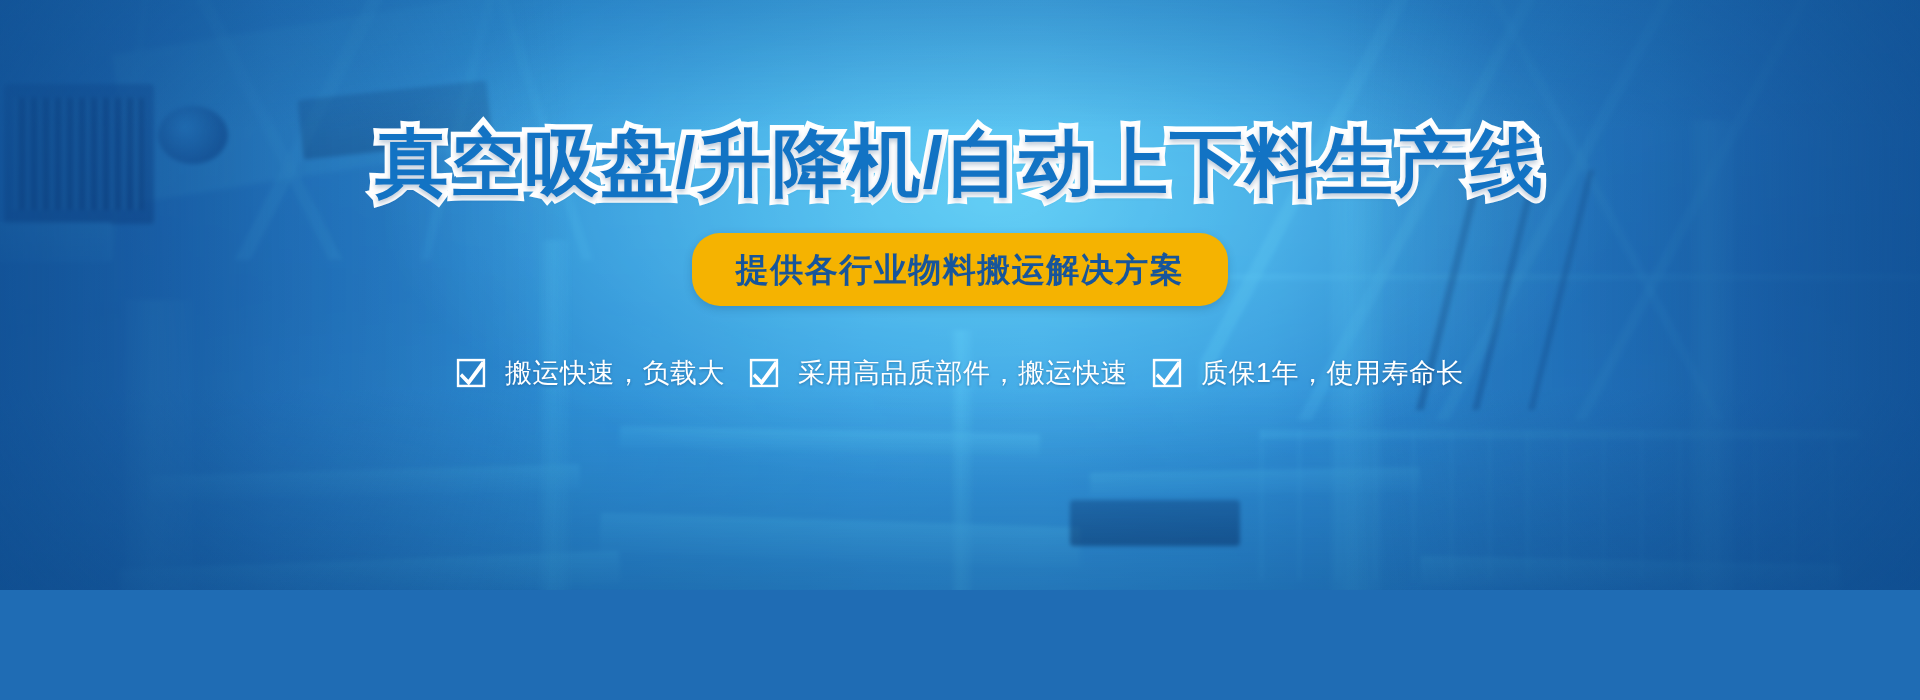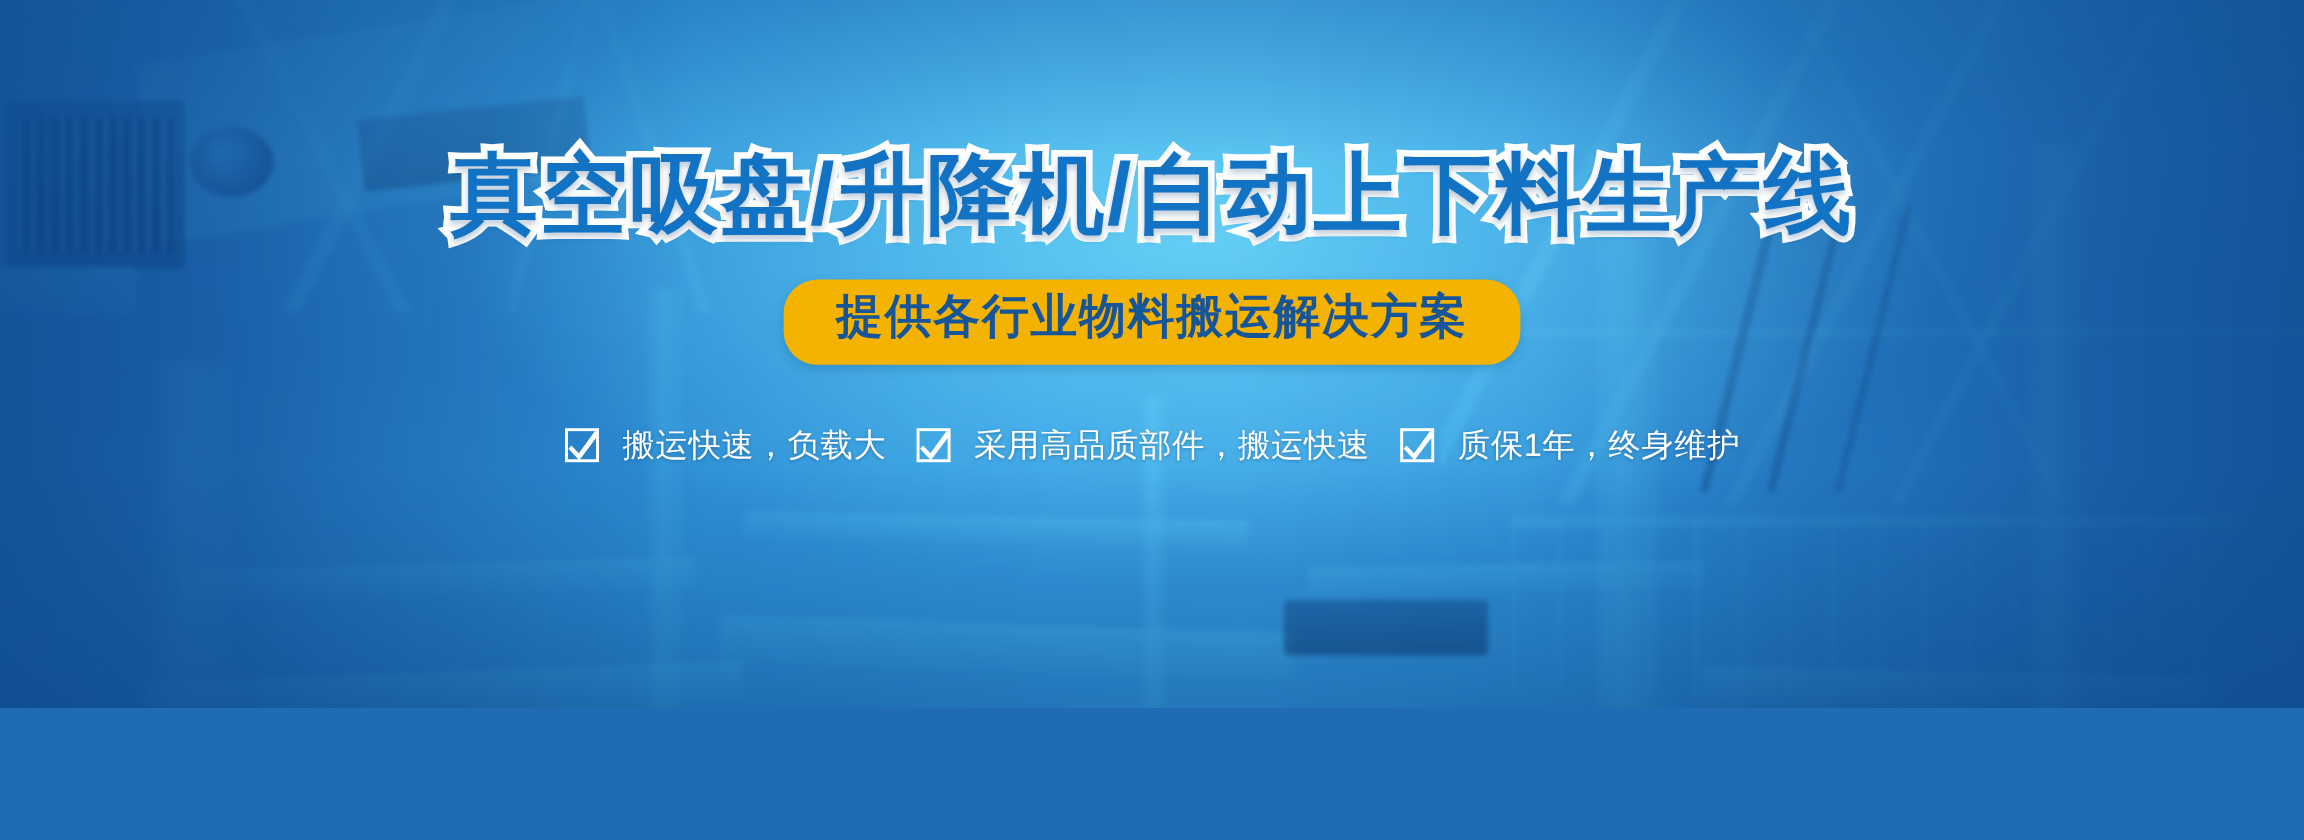--- a/index.html
+++ b/index.html
@@ -152,22 +152,22 @@
     font-size:73px; font-weight:bold; line-height:1; letter-spacing:2px;
     color:#1273c4; white-space:nowrap;
     -webkit-text-stroke:11px #ffffff; paint-order:stroke fill;
     text-shadow:0 3px 5px rgba(9,58,110,.28);
   }
 
   .pill {
     margin-top:34px;
     background:#f5b301;
     color:#17559b;
-    font-size:39px; font-weight:bold; letter-spacing:1.5px;
-    padding:4px 44px 13px; border-radius:28px; white-space:nowrap;
+    font-size:33px; font-weight:bold; letter-spacing:1.5px;
+    padding:15px 44px 13px; border-radius:28px; white-space:nowrap;
     box-shadow:0 3px 9px rgba(10,55,105,.22);
   }
 
   .features {
     margin-top:49px; display:flex; align-items:center; gap:24px;
     color:#ffffff; font-size:27px; letter-spacing:.5px; white-space:nowrap;
     text-shadow:0 1px 3px rgba(10,52,100,.40);
   }
   .feature { display:flex; align-items:center; gap:19px; }
   .check { width:30px; height:30px; flex:0 0 30px; display:block; }
@@ -236,18 +236,18 @@
           <path d="M6.5 16.2 L13.2 23.2 L27.5 3.4 L31.2 6.0 L13.6 29.4 L4.0 19.2 Z" fill="#ffffff"></path>
         </svg>
         <span>采用高品质部件，搬运快速</span>
       </div>
 
       <div class="feature">
         <svg class="check" viewBox="0 0 32 32">
           <rect x="2.2" y="2.2" width="27.6" height="27.6" fill="none" stroke="#ffffff" stroke-width="2.6"></rect>
           <path d="M6.5 16.2 L13.2 23.2 L27.5 3.4 L31.2 6.0 L13.6 29.4 L4.0 19.2 Z" fill="#ffffff"></path>
         </svg>
-        <span>质保1年，终身维护</span>
+        <span>质保1年，使用寿命长</span>
       </div>
 
     </div>
   </div>
 </div>
 
 </body></html>

